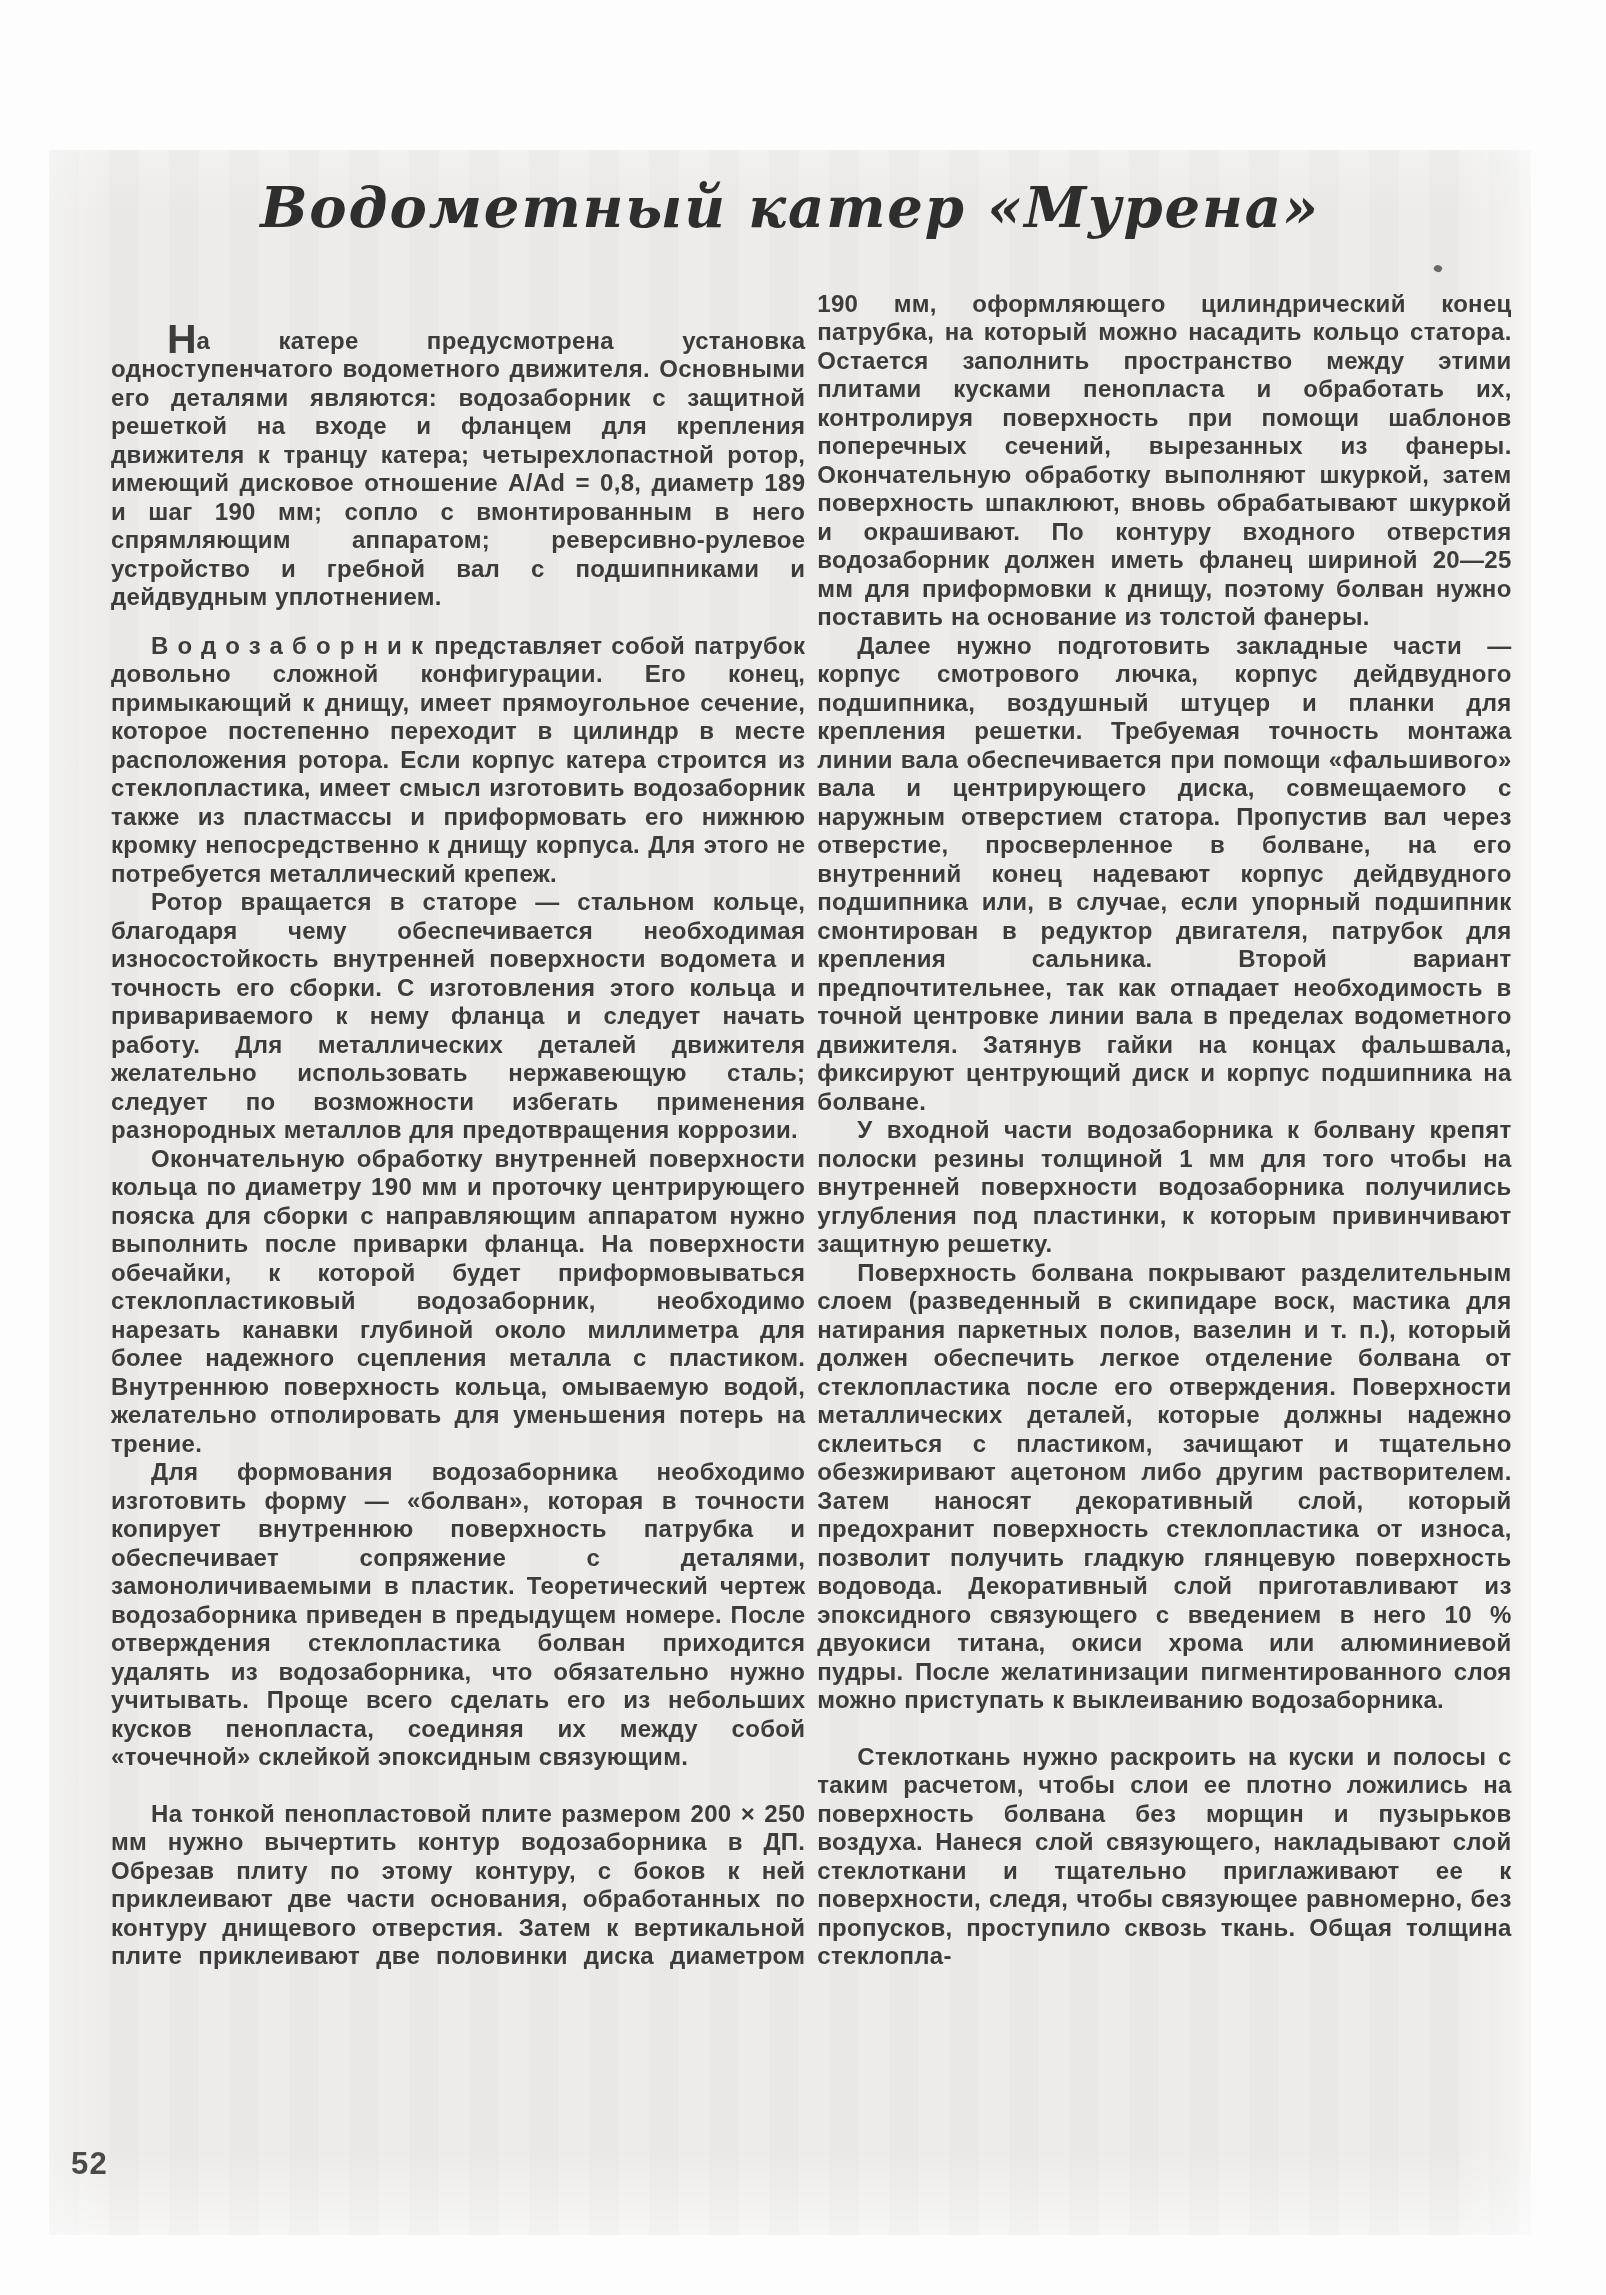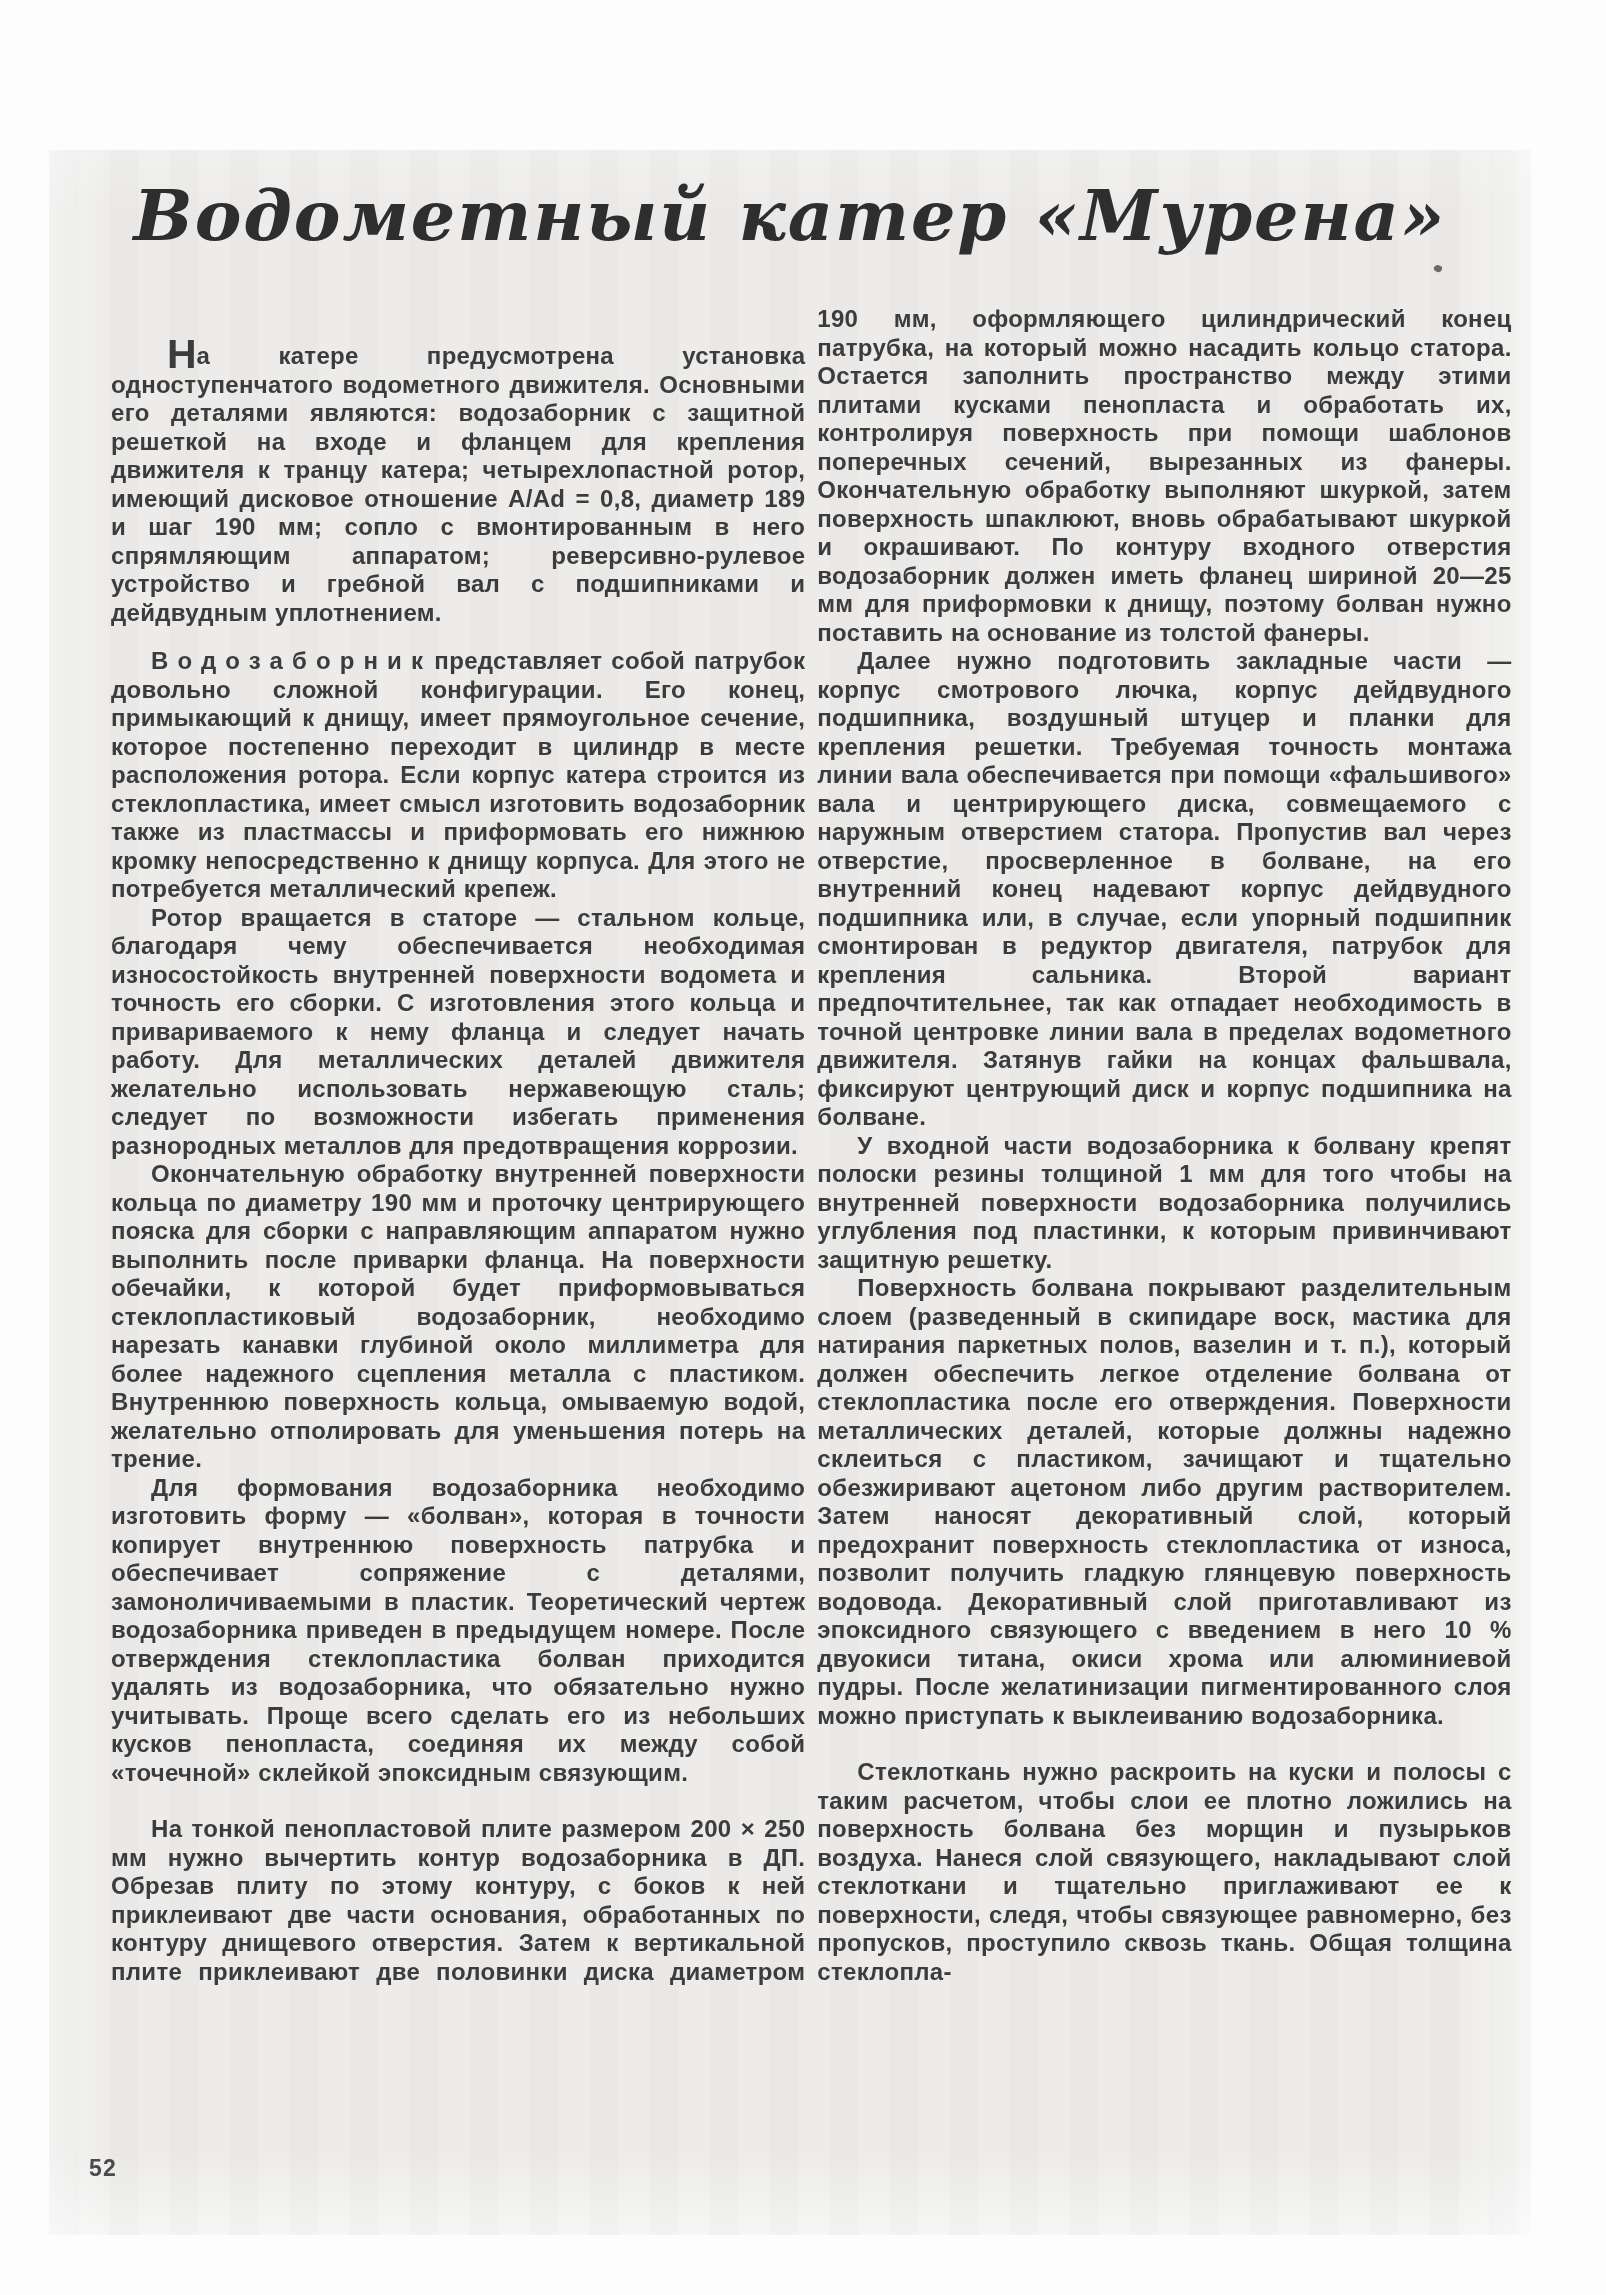--- a/index.html
+++ b/index.html
@@ -22,21 +22,21 @@
       linear-gradient(90deg, rgba(255,255,255,.45) 0, rgba(255,255,255,0) 4%, rgba(255,255,255,0) 95%, rgba(255,255,255,.5) 100%),
       repeating-linear-gradient(90deg, rgba(0,0,0,.014) 0 30px, rgba(255,255,255,.016) 30px 60px),
       linear-gradient(180deg, rgba(255,255,255,.25) 0, rgba(255,255,255,0) 3%, rgba(255,255,255,0) 96%, rgba(255,255,255,.55) 100%);
   }
   .article-title {
     margin: 27px 0 0 0;
     text-align: center;
     font-family: "DejaVu Serif", serif;
     font-style: italic;
     font-weight: bold;
-    font-size: 70px;
+    font-size: 56px;
     line-height: 1.1;
     letter-spacing: 1.9px;
     color: #2e2e2e;
   }
   .columns {
     display: flex;
     gap: 12px;
     padding: 0 19.4px 0 62px;
     margin-top: 51px;
     align-items: flex-end;
@@ -65,23 +65,23 @@
     line-height: 0;
     vertical-align: -3.9px;
     letter-spacing: 0;
   }
   .lead-spaced {
     letter-spacing: 0.38em;
     margin-right: -0.28em;
   }
   .page-number {
     position: absolute;
-    left: 40px;
+    left: 22px;
     bottom: 53px;
-    font-size: 23px;
+    font-size: 31px;
     font-weight: bold;
     color: #4a4a4a;
     letter-spacing: 1.3px;
   }
   .ink-speck {
     position: absolute;
     left: 1385px;
     top: 115px;
     width: 7.8px;
     height: 6.5px;

